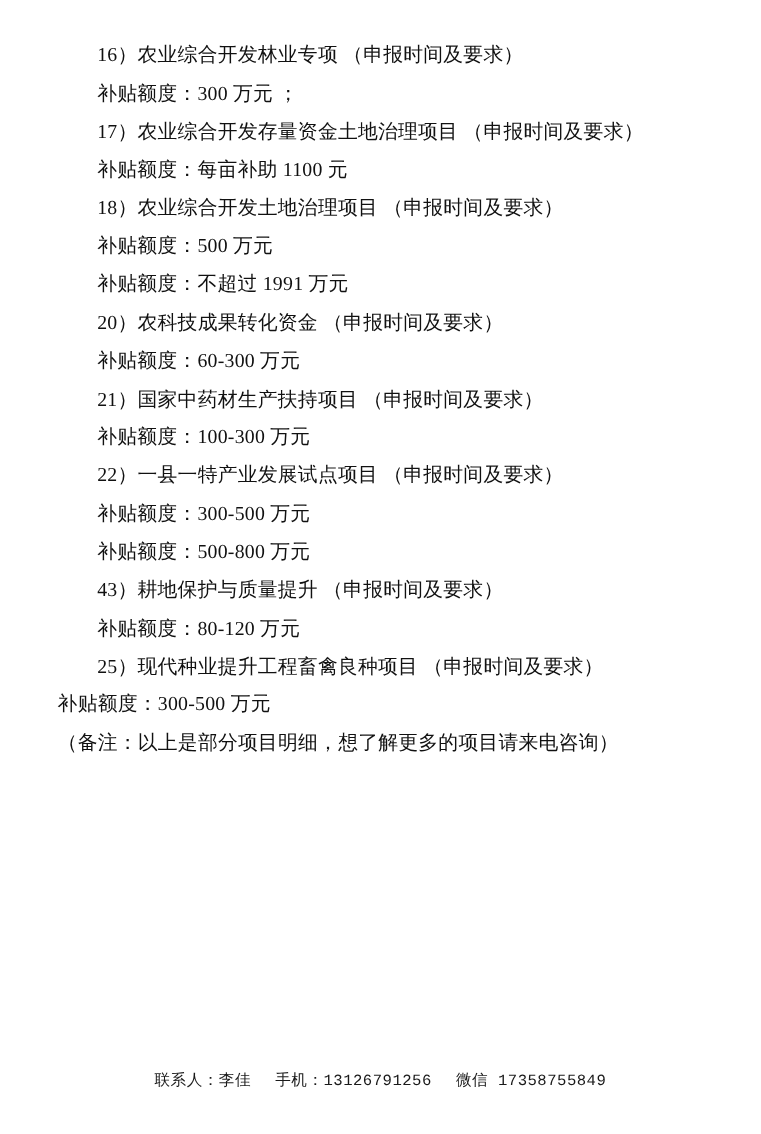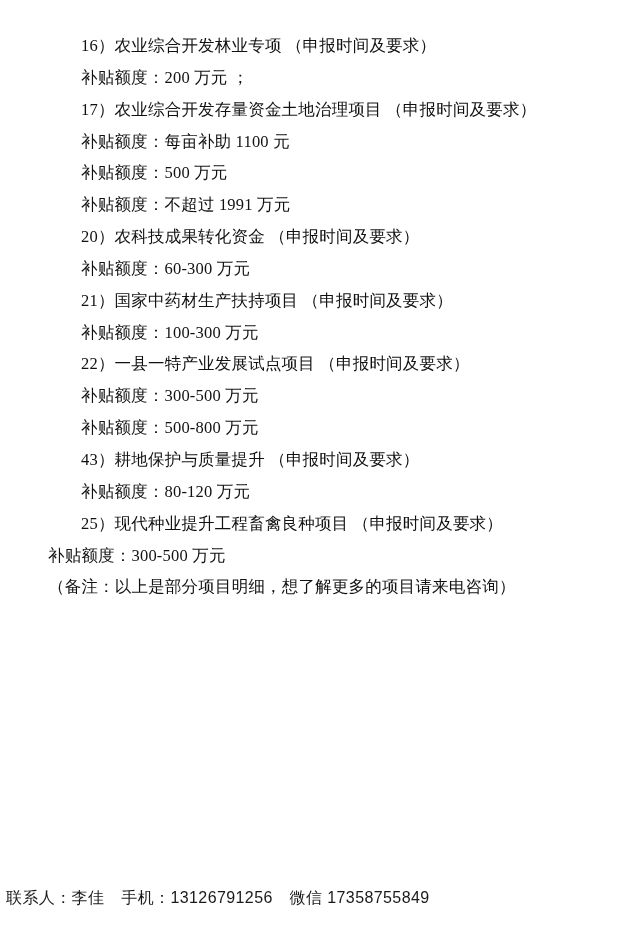--- a/index.html
+++ b/index.html
@@ -35,39 +35,41 @@
     word-break: break-all;
   }
   .para.noindent {
     text-indent: 0;
   }
   .footer {
     position: absolute;
     left: 0;
     right: 0;
     bottom: 36px;
-    font-size: 16px;
+    text-align: center;
+    font-size: 13px;
     color: #1a1a1a;
-    font-family: Liberation Sans, sans-serif;
+    font-family: Liberation Mono, monospace;
     letter-spacing: 0.4px;
   }
   .footer-seg {
     display: inline-block;
     margin: 0 6px;
   }
 </style>
 </head>
 <body>
 
 <div class="page">
   <div class="doc-body">
     <p class="para">16）农业综合开发林业专项 （申报时间及要求）</p>
-    <p class="para">补贴额度：200 万元 ；</p>
+    <p class="para">补贴额度：300 万元 ；</p>
     <p class="para">17）农业综合开发存量资金土地治理项目 （申报时间及要求）</p>
     <p class="para">补贴额度：每亩补助 1100 元</p>
+    <p class="para">18）农业综合开发土地治理项目 （申报时间及要求）</p>
     <p class="para">补贴额度：500 万元</p>
     <p class="para">补贴额度：不超过 1991 万元</p>
     <p class="para">20）农科技成果转化资金 （申报时间及要求）</p>
     <p class="para">补贴额度：60-300 万元</p>
     <p class="para">21）国家中药材生产扶持项目 （申报时间及要求）</p>
     <p class="para">补贴额度：100-300 万元</p>
     <p class="para">22）一县一特产业发展试点项目 （申报时间及要求）</p>
     <p class="para">补贴额度：300-500 万元</p>
     <p class="para">补贴额度：500-800 万元</p>
     <p class="para">43）耕地保护与质量提升 （申报时间及要求）</p>

